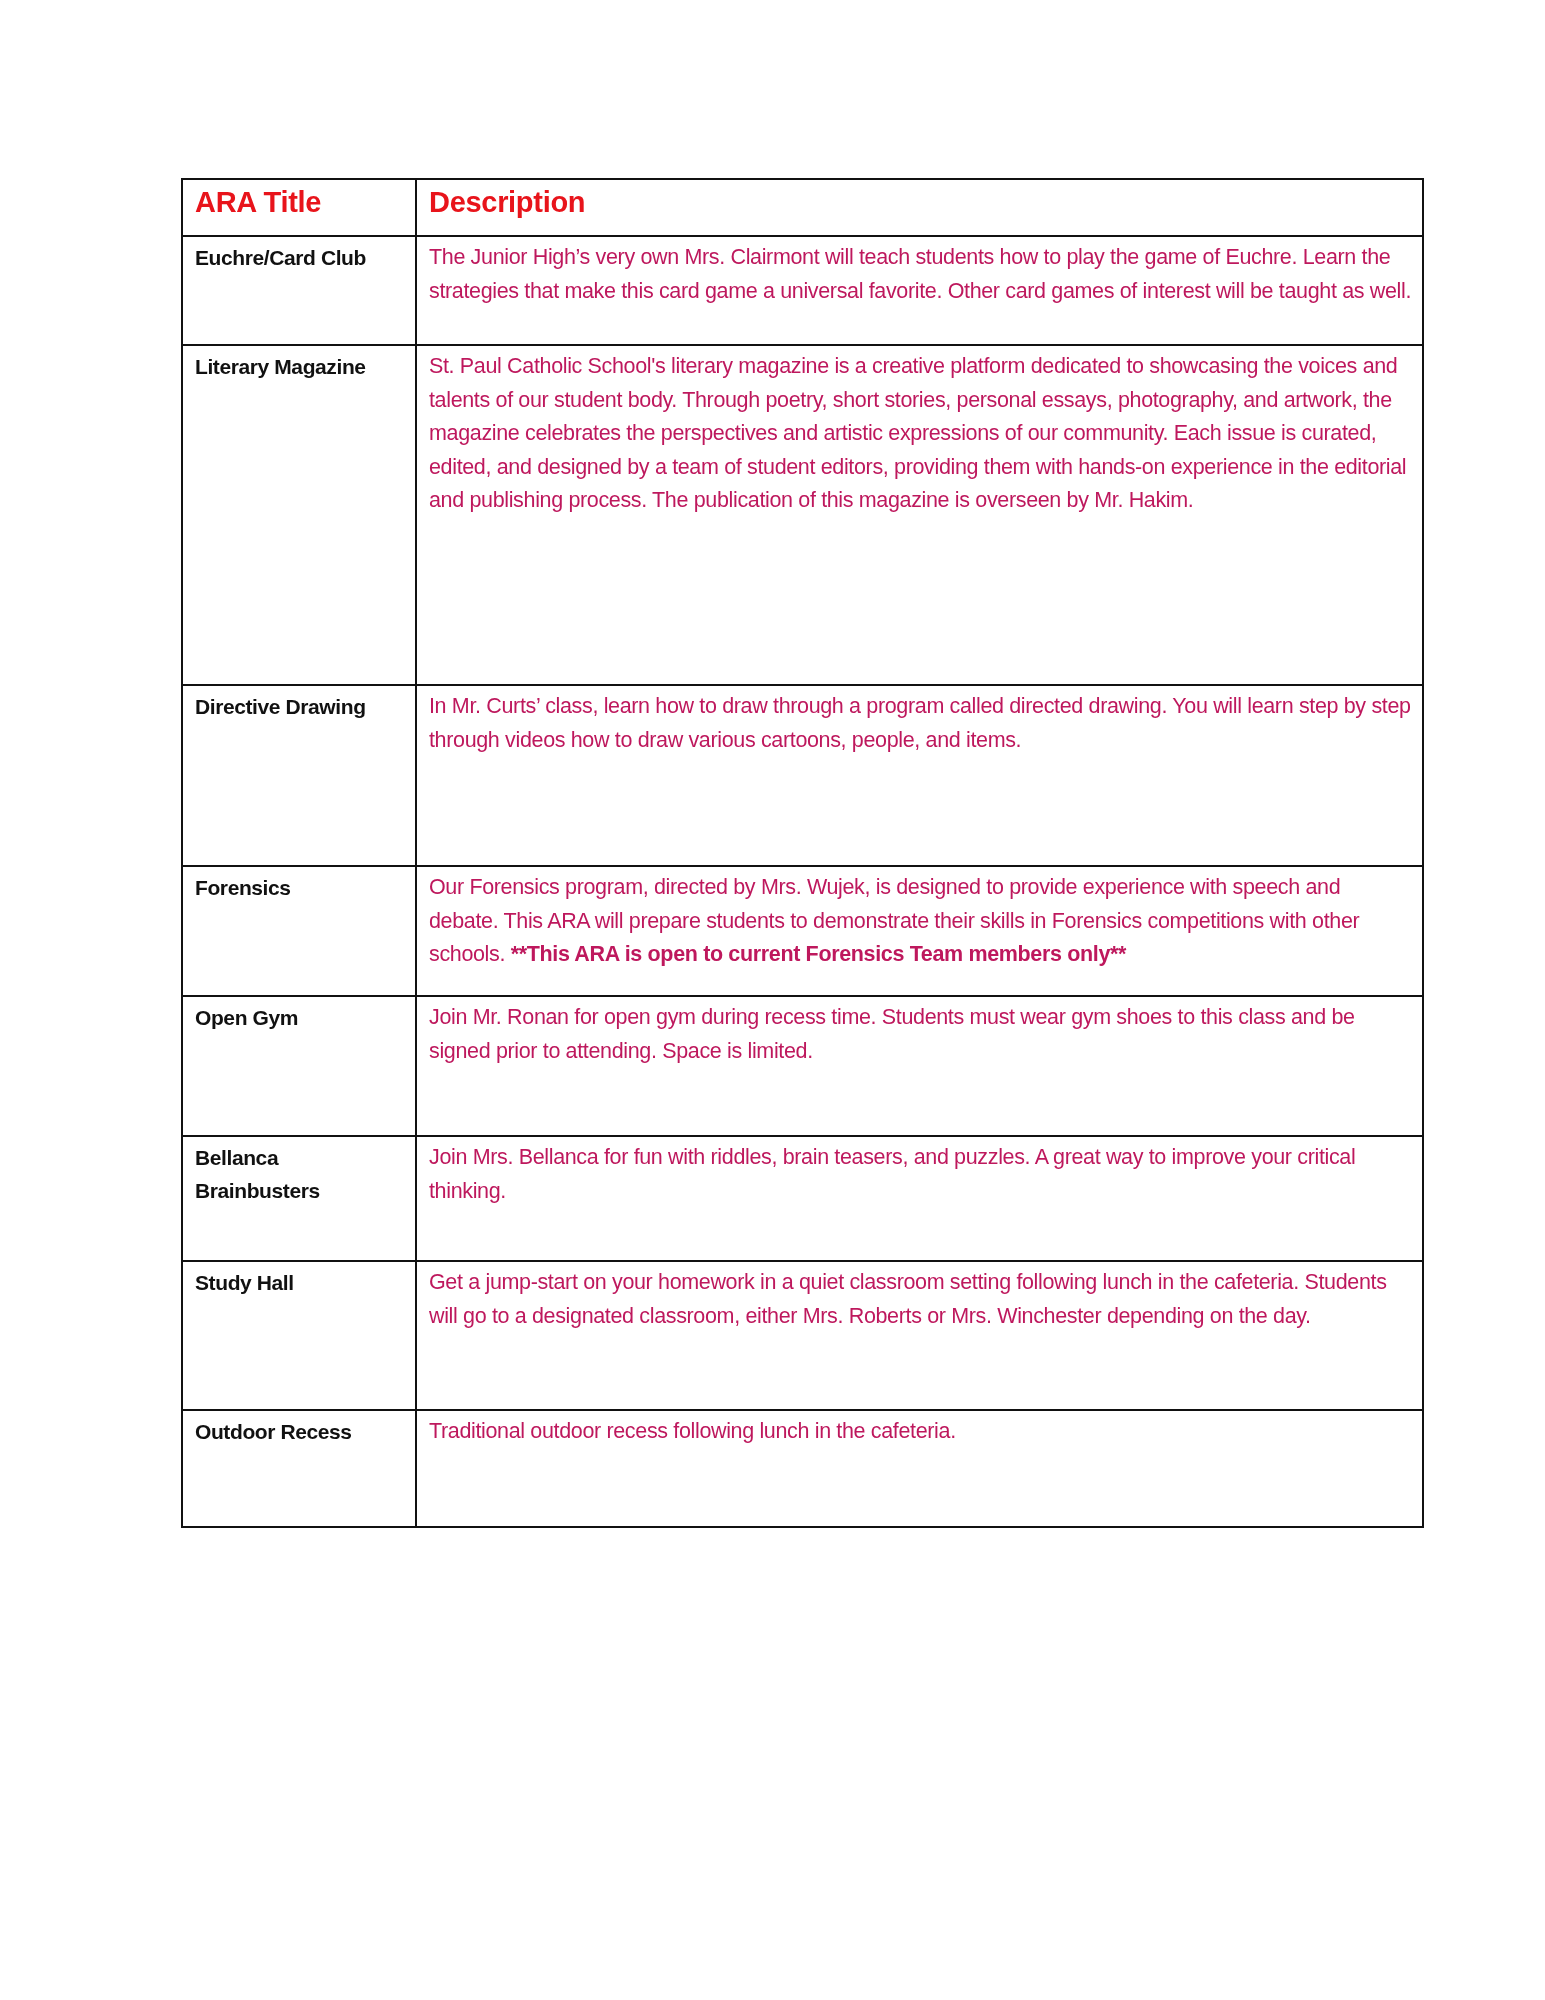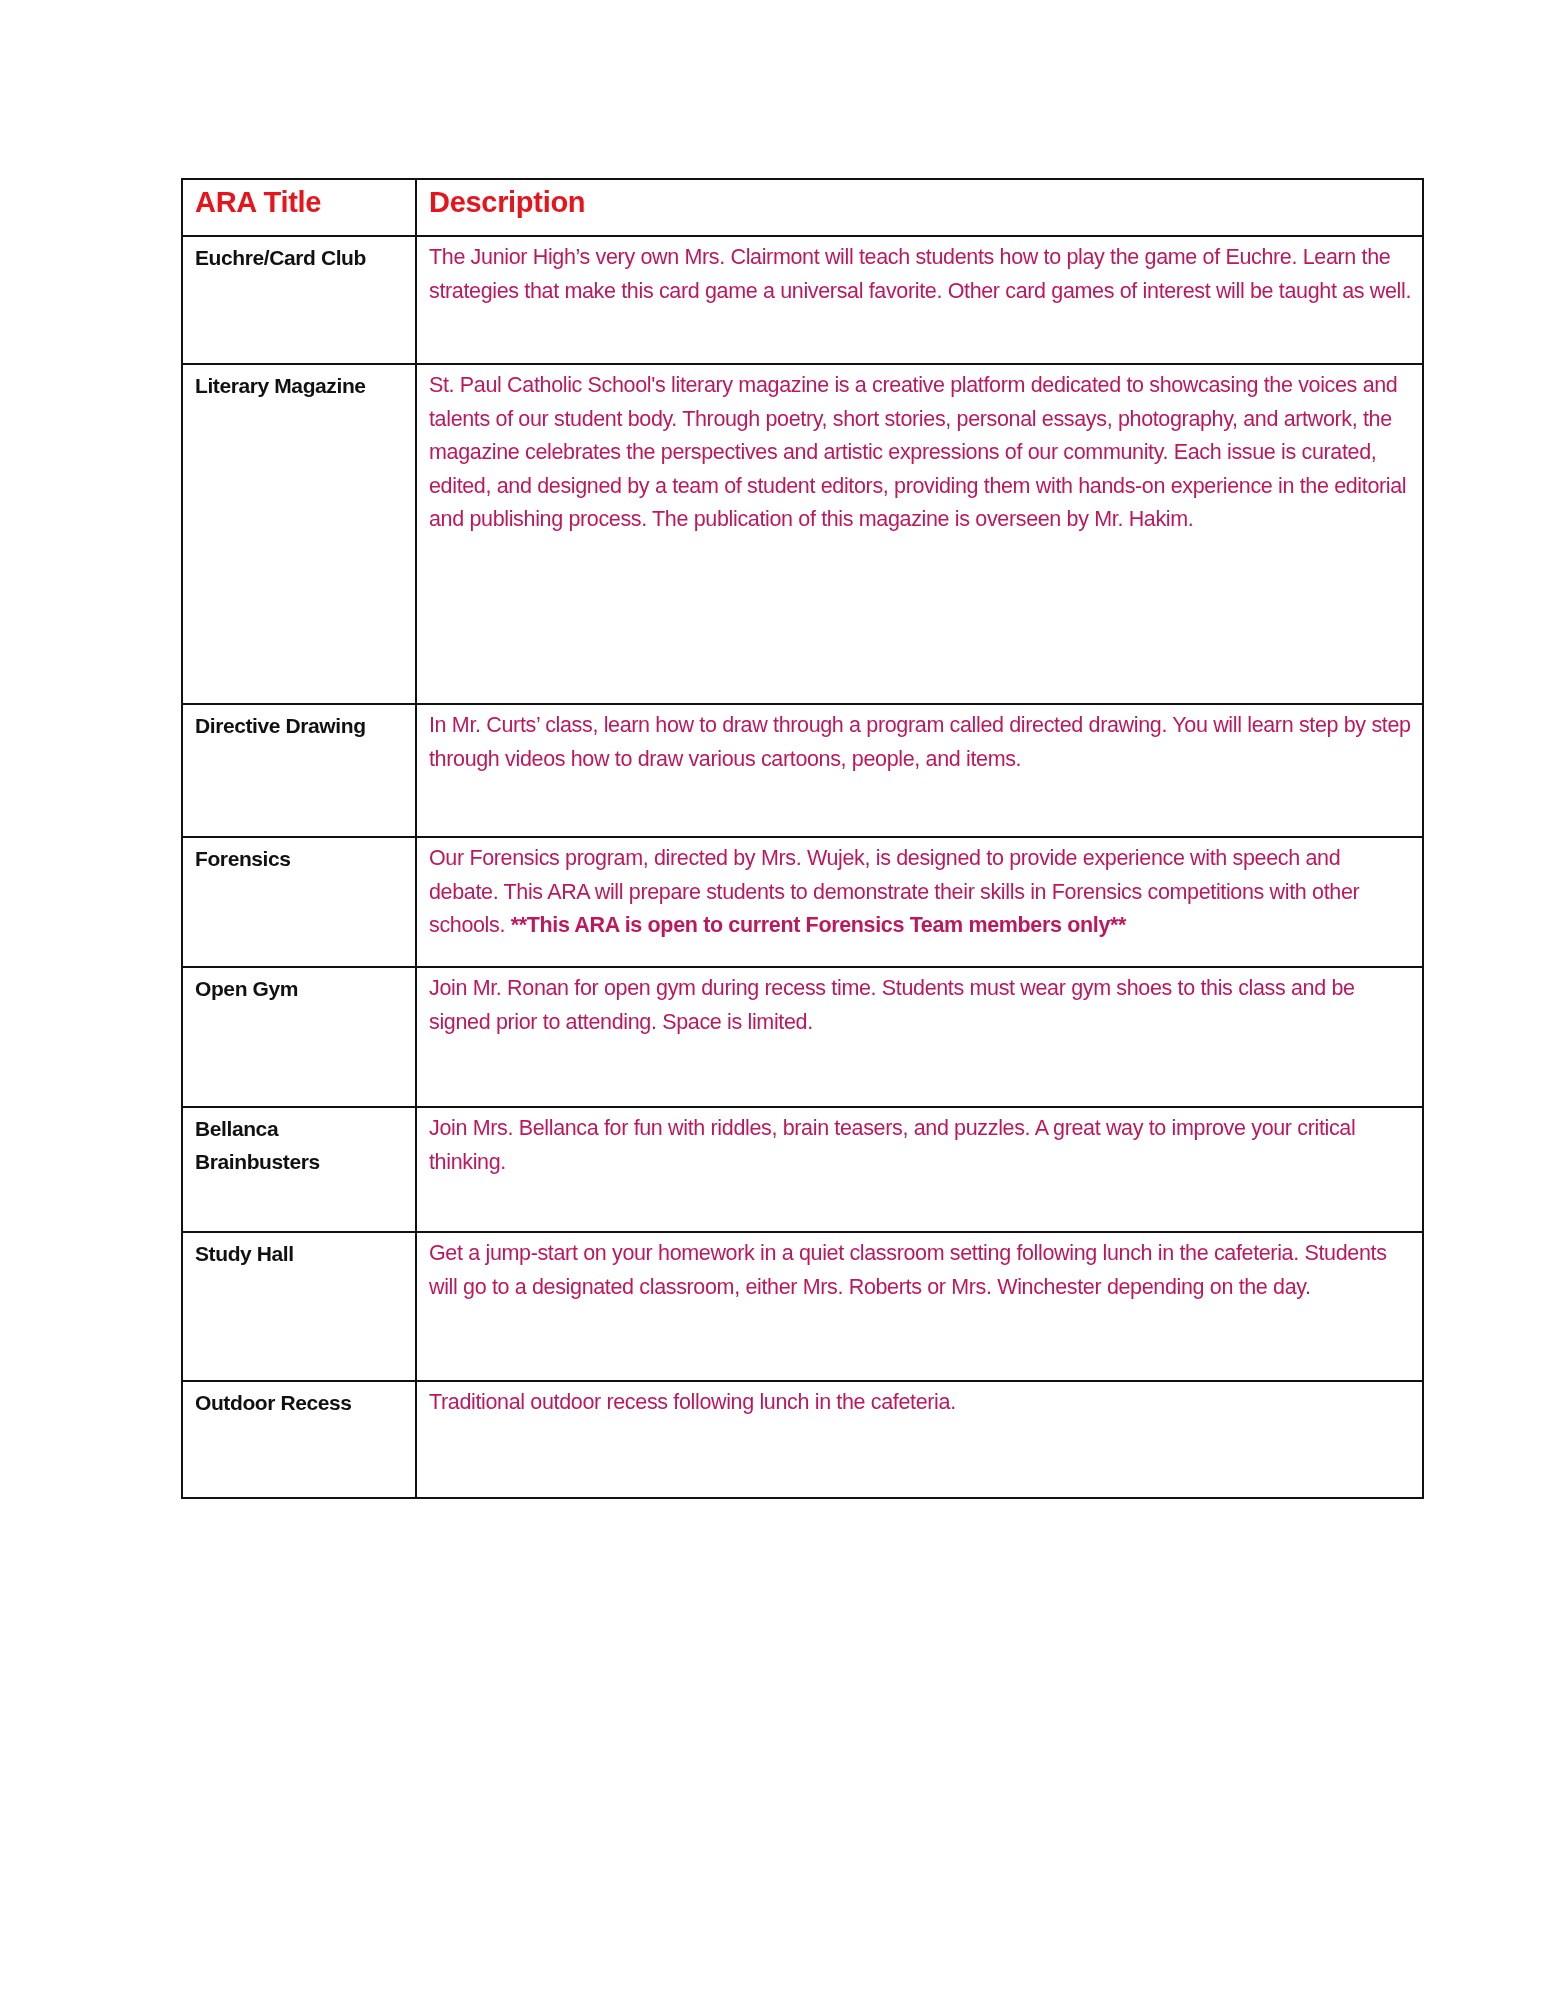--- a/index.html
+++ b/index.html
@@ -28,29 +28,29 @@
       <col class="c1">
       <col class="c2">
     </colgroup>
   <thead>
     <tr style="height:57px">
       <th>ARA Title</th>
       <th>Description</th>
     </tr>
   </thead>
   <tbody>
-    <tr style="height:128px">
+    <tr style="height:109px">
       <td class="title">Euchre/Card Club</td>
       <td class="desc"><span>The Junior High’s very own Mrs. Clairmont will teach students how to play the game of Euchre.  Learn the strategies that make this card game a universal favorite.  Other card games of interest will be taught as well.</span><b></b></td>
     </tr>
     <tr style="height:340px">
       <td class="title">Literary Magazine</td>
       <td class="desc"><span>St. Paul Catholic School's literary magazine is a creative platform dedicated to showcasing the voices and talents of our student body. Through poetry, short stories, personal essays, photography, and artwork, the magazine celebrates the perspectives and artistic expressions of our community. Each issue is curated, edited, and designed by a team of student editors, providing them with hands-on experience in the editorial and publishing process.  The publication of this magazine is overseen by Mr. Hakim.</span><b></b></td>
     </tr>
-    <tr style="height:133px">
+    <tr style="height:181px">
       <td class="title">Directive Drawing</td>
       <td class="desc"><span>In Mr. Curts’ class, learn how to draw through a program called directed drawing. You will learn step by step through videos how to draw various cartoons, people, and items.</span><b></b></td>
     </tr>
     <tr style="height:130px">
       <td class="title">Forensics</td>
       <td class="desc"><span>Our Forensics program, directed by Mrs. Wujek, is designed to provide experience with speech and debate.  This ARA will prepare students to demonstrate their skills in Forensics competitions with other schools.  </span><b>**This ARA is open to current Forensics Team members only**</b></td>
     </tr>
     <tr style="height:140px">
       <td class="title">Open Gym</td>
       <td class="desc"><span>Join Mr. Ronan for open gym during recess time. Students must wear gym shoes to this class and be signed prior to attending. Space is limited.</span><b></b></td>

